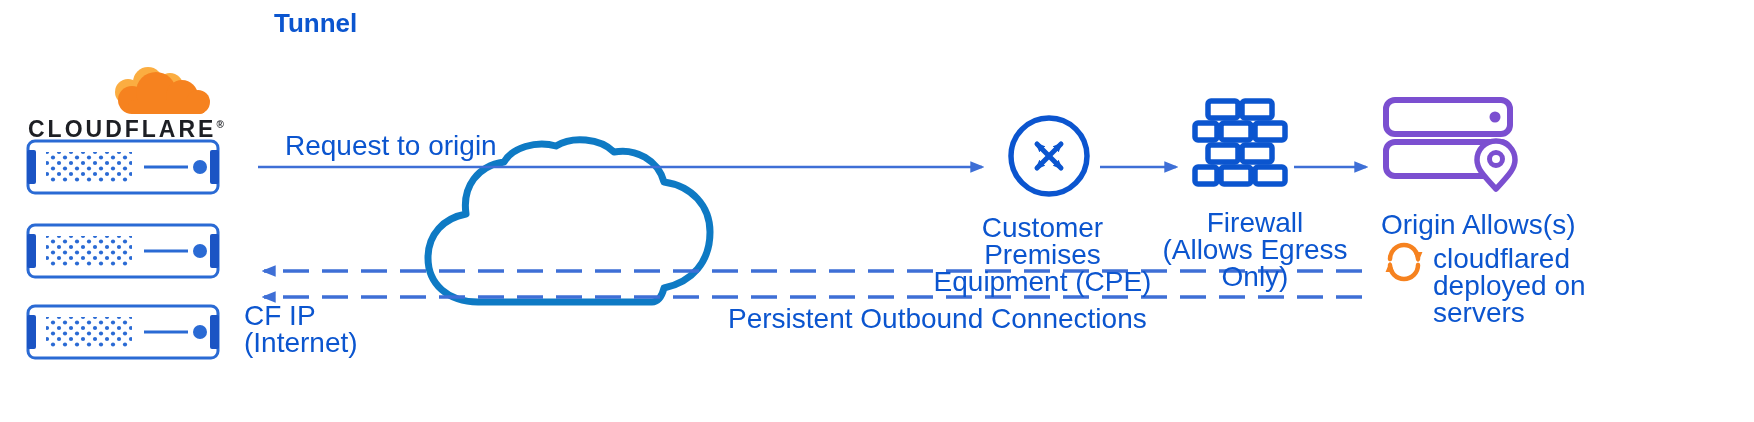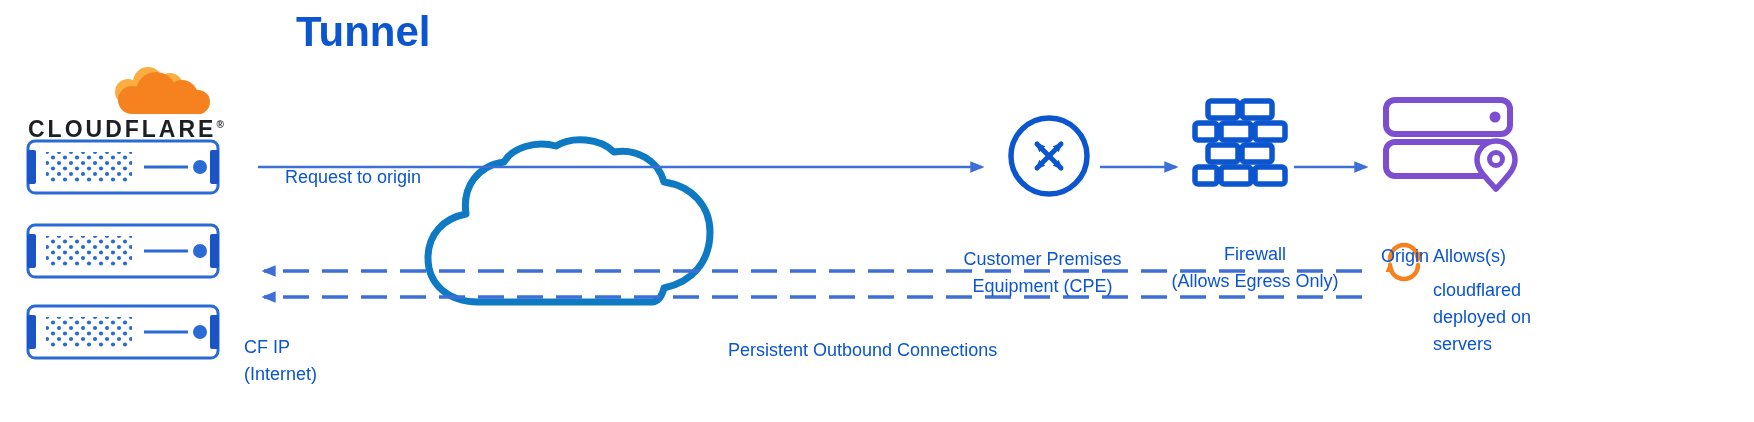--- a/index.html
+++ b/index.html
@@ -7,30 +7,30 @@
     --server_blue:#2a6ad4; --tab_blue:#1b54c4; --orange:#f6821f;
     --orange_light:#fbad41; --purple:#7b4fd0; --brand_dark:#1d1f24;
   }
   html,body{margin:0;padding:0;background:#fff;}
   .stage{
     position:relative;width:1754px;height:422px;background:#fff;overflow:hidden;
     font-family:"Liberation Sans",sans-serif;
   }
   .abs{position:absolute;}
   .title{
-    position:absolute;left:274px;top:8px;font-size:42px;font-weight:600;color:var(--blue);margin-left:22px;
+    position:absolute;left:274px;top:8px;font-size:26px;font-weight:600;color:var(--blue);
   }
   .brand{
     position:absolute;left:28px;top:116px;font-size:23px;font-weight:800;
     letter-spacing:3px;color:var(--brand_dark);white-space:nowrap;
   }
   .brand .reg{font-size:10px;vertical-align:super;letter-spacing:0;}
   .label{
-    position:absolute;color:var(--blue);font-size:18px;font-weight:500;
-    line-height:27px;white-space:pre-line;margin-top:32px;
+    position:absolute;color:var(--blue);font-size:28px;font-weight:500;
+    line-height:27px;white-space:pre-line;
   }
   .center{text-align:center;}
   svg{display:block;}
   .blue-stroke{stroke:var(--blue);}     .blue-fill{fill:var(--blue);}
   .arrow-stroke{stroke:var(--arrow_blue);} .arrow-fill{fill:var(--arrow_blue);}
   .cloud-stroke{stroke:var(--cloud_blue);}
   .srv-stroke{stroke:var(--server_blue);}  .srv-fill{fill:var(--server_blue);}
   .tab-fill{fill:var(--tab_blue);}
   .orange-fill{fill:var(--orange);}     .orange-stroke{stroke:var(--orange);}
   .orangel-fill{fill:var(--orange_light);}

